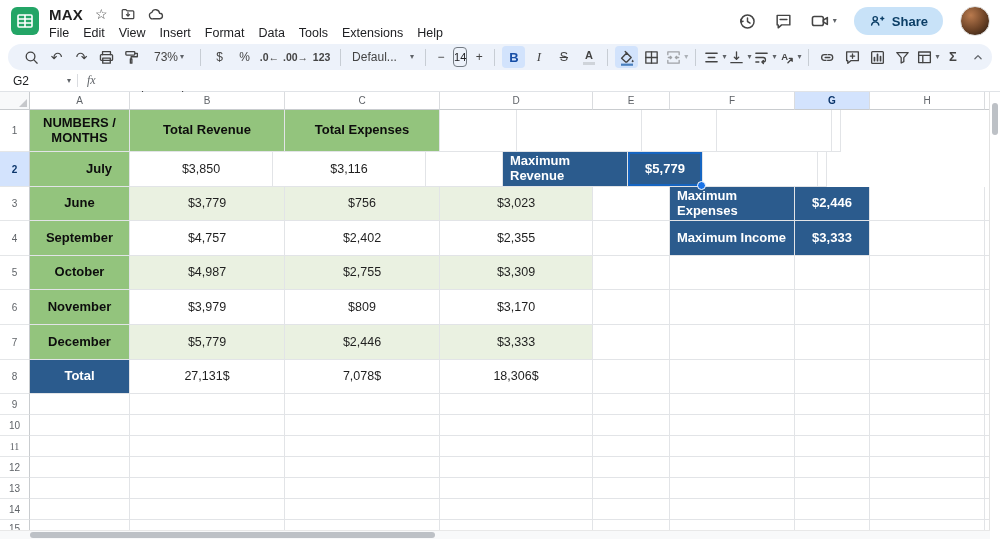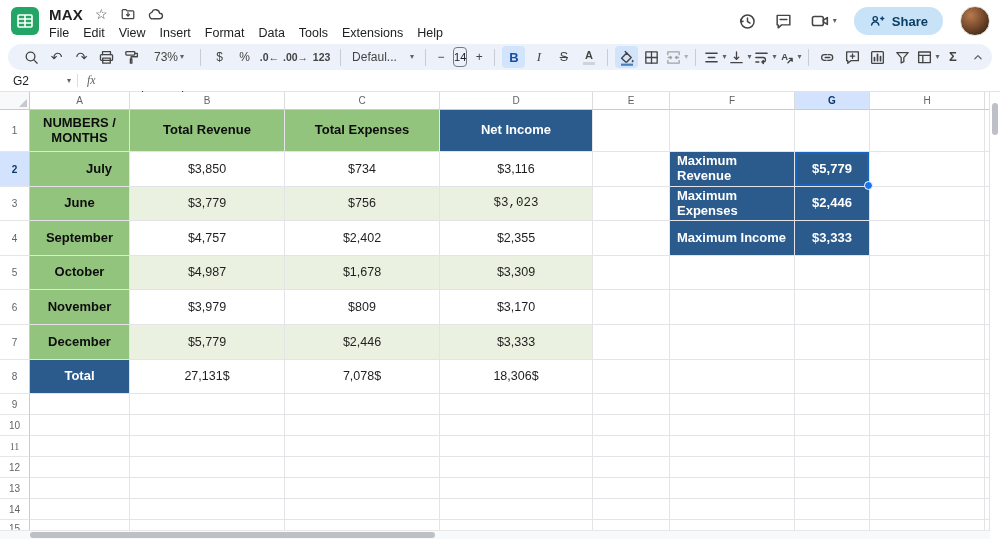--- a/index.html
+++ b/index.html
@@ -330,45 +330,43 @@
         <div class="gh-cell sel" style="width: 75px;">G</div>
         <div class="gh-cell" style="width: 115px;">H</div>
         <div class="gh-cell" style="width: 5px;"></div>
       </div>
     <div id="gbody">
         <div class="grow" style="height: 42px;">
           <div class="rh">1</div>
           <div class="cell c-green" style="width: 100px;">NUMBERS / MONTHS</div>
           <div class="cell c-green" style="width: 155px;">Total Revenue</div>
           <div class="cell c-green" style="width: 155px;">Total Expenses</div>
-          <div class="cell c-blue" style="width: 153px;">Net Income</div>
           <div class="cell" style="width: 77px;"></div>
           <div class="cell" style="width: 125px;"></div>
           <div class="cell" style="width: 75px;"></div>
           <div class="cell" style="width: 115px;"></div>
           <div class="cell" style="width: 5px;"></div>
         </div>
         <div class="grow" style="height: 35px;">
           <div class="rh sel">2</div>
           <div class="cell c-green" style="width: 100px; padding-left: 43px;">July</div>
-          <div class="cell" style="width: 155px;">$3,850</div>
-          <div class="cell" style="width: 155px;">$734</div>
+          <div class="cell" style="width: 143px;">$3,850</div>
           <div class="cell" style="width: 153px;">$3,116</div>
           <div class="cell" style="width: 77px;"></div>
           <div class="cell c-blue c-left" style="width: 125px;">Maximum Revenue</div>
           <div class="cell c-blue c-sel" style="width: 75px;">$5,779<div class="handle"></div></div>
           <div class="cell" style="width: 115px;"></div>
           <div class="cell" style="width: 5px;"></div>
         </div>
         <div class="grow" style="height: 34px;">
           <div class="rh">3</div>
           <div class="cell c-green" style="width: 100px;">June</div>
           <div class="cell c-zebra" style="width: 155px;">$3,779</div>
           <div class="cell c-zebra" style="width: 155px;">$756</div>
-          <div class="cell c-zebra" style="width: 153px; font-family: Liberation Mono, monospace;">$3,023</div>
+          <div class="cell c-zebra" style="width: 153px;">$3,023</div>
           <div class="cell" style="width: 77px;"></div>
           <div class="cell c-blue c-left" style="width: 125px;">Maximum Expenses</div>
           <div class="cell c-blue" style="width: 75px;">$2,446</div>
           <div class="cell" style="width: 115px;"></div>
           <div class="cell" style="width: 5px;"></div>
         </div>
         <div class="grow" style="height: 35px;">
           <div class="rh">4</div>
           <div class="cell c-green" style="width: 100px;">September</div>
           <div class="cell" style="width: 155px;">$4,757</div>
@@ -377,21 +375,21 @@
           <div class="cell" style="width: 77px;"></div>
           <div class="cell c-blue c-left" style="width: 125px;">Maximum Income</div>
           <div class="cell c-blue" style="width: 75px;">$3,333</div>
           <div class="cell" style="width: 115px;"></div>
           <div class="cell" style="width: 5px;"></div>
         </div>
         <div class="grow" style="height: 34px;">
           <div class="rh">5</div>
           <div class="cell c-green" style="width: 100px; text-align: center;">October</div>
           <div class="cell c-zebra" style="width: 155px;">$4,987</div>
-          <div class="cell c-zebra" style="width: 155px;">$1,678</div>
+          <div class="cell c-zebra" style="width: 155px;">$2,755</div>
           <div class="cell c-zebra" style="width: 153px;">$3,309</div>
           <div class="cell" style="width: 77px;"></div>
           <div class="cell" style="width: 125px;"></div>
           <div class="cell" style="width: 75px;"></div>
           <div class="cell" style="width: 115px;"></div>
           <div class="cell" style="width: 5px;"></div>
         </div>
         <div class="grow" style="height: 35px;">
           <div class="rh">6</div>
           <div class="cell c-green" style="width: 100px;">November</div>

